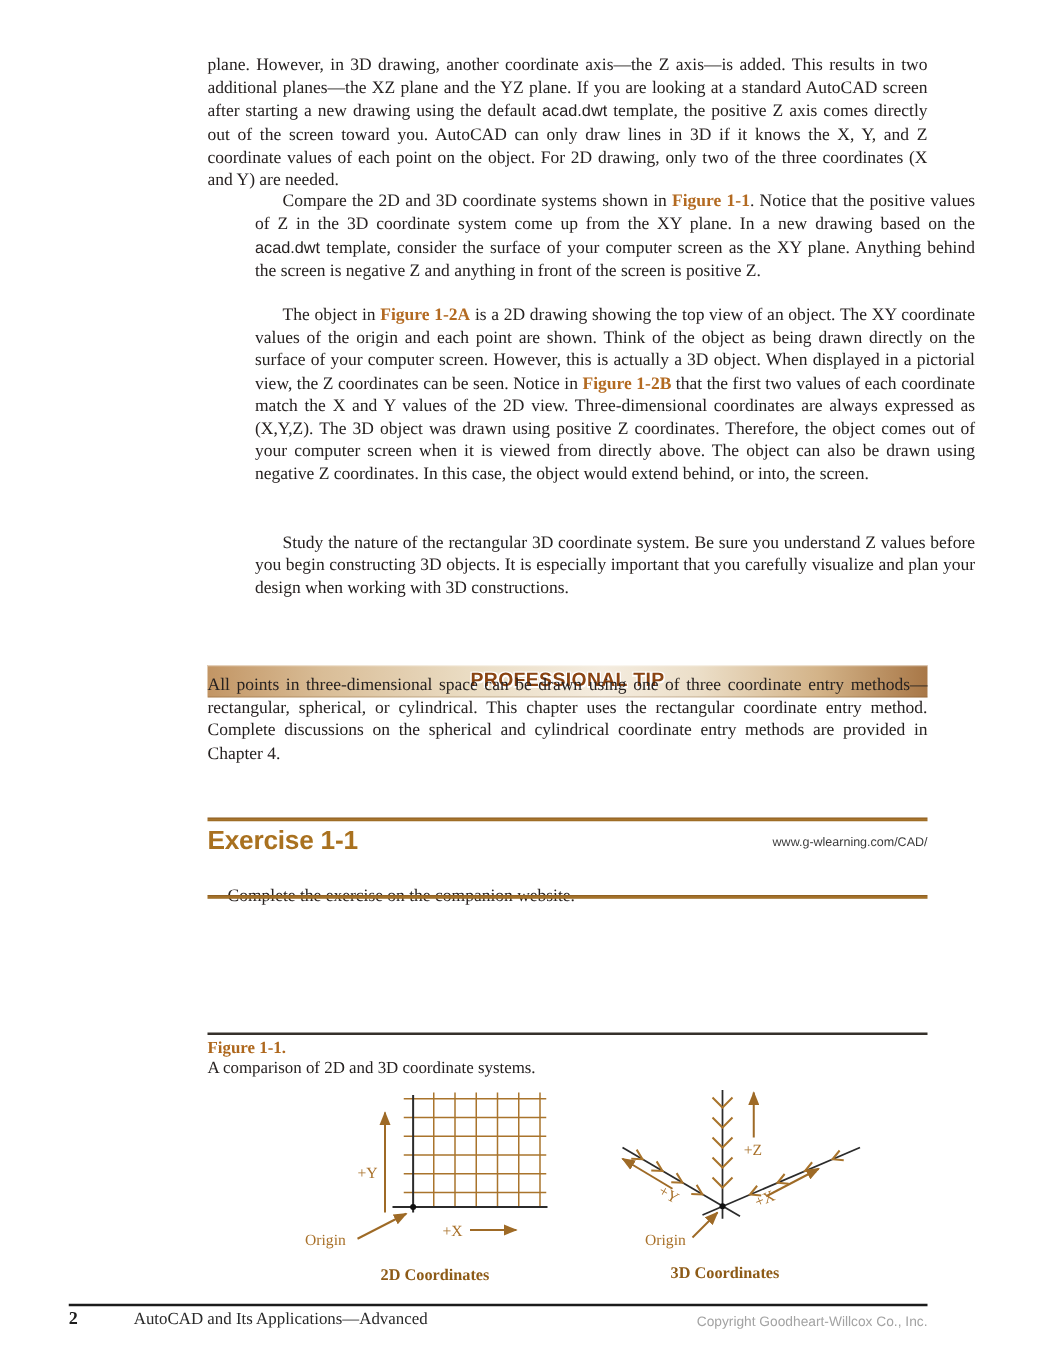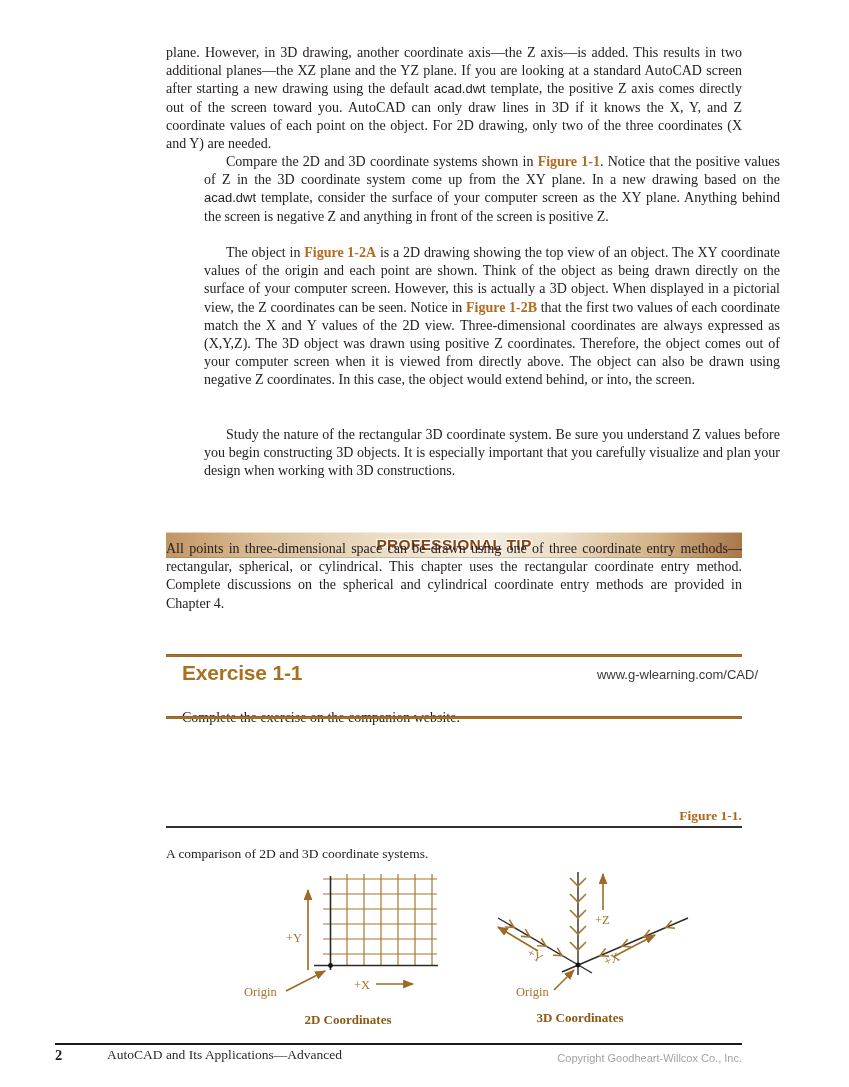--- a/index.html
+++ b/index.html
@@ -16,21 +16,21 @@
     background:linear-gradient(90deg,#c29564 0%,#d9bd97 16%,#eadcc3 36%,#f4ecdf 55%,#ecdfc9 68%,#d3b388 85%,#a87747 100%);
     box-shadow:inset 0 1px 0 rgba(255,255,255,.55), inset 0 -1px 0 rgba(120,80,40,.25);}
   .tip-heading{font-family:"Liberation Sans",sans-serif;font-weight:bold;font-size:15.5px;
     line-height:26px;text-align:center;color:#8a4412;letter-spacing:.3px;
     text-shadow:-1px -1px 0 #fff,1px -1px 0 #fff,-1px 1px 0 #fff,1px 1px 0 #fff;}
   
   .gold-rule{height:3px;background:linear-gradient(180deg,#8a5a1d 0%,#a9762e 55%,#97661f 100%);}
   .ex-header{display:flex;align-items:flex-end;justify-content:space-between;}
   .ex-title{font-family:"Liberation Sans",sans-serif;font-weight:bold;font-size:21px;
     color:#a9711f;letter-spacing:-0.2px;line-height:24px;}
-  .ex-url{font-family:"Liberation Sans",sans-serif;font-size:13px;color:#3a3a3a;line-height:20px;}
+  .ex-url{font-family:"Liberation Sans",sans-serif;font-size:10px;color:#3a3a3a;line-height:20px;}
   .ex-body{font-size:14px;color:#262120;}
   
   .fig-rule{height:2px;background:#35302b;}
   .fig-label{font-size:13.5px;font-weight:bold;color:#ae671c;}
   .fig-caption{font-size:13.5px;color:#262120;}
   
   .footer-rule{height:2px;background:#1b1b1b;}
   .footer-row{display:flex;align-items:flex-start;}
   .footer-page{font-weight:bold;font-size:14.5px;color:#1d1d1d;width:20px;}
   .footer-title{font-size:13.5px;color:#2a2a2a;margin-left:32px;flex:1;}
@@ -52,29 +52,29 @@
   <p class="body-para indent abs col" style="top:244px;"><span>The object in </span><span class="figref">Figure 1-2A</span><span> is a 2D drawing showing the top view of an object. The XY coordinate values of the origin and each point are shown. Think of the object as being drawn directly on the surface of your computer screen. However, this is actually a 3D object. When displayed in a pictorial view, the Z coordinates can be seen. Notice in </span><span class="figref">Figure 1-2B</span><span> that the first two values of each coordinate match the X and Y values of the 2D view. Three-dimensional coordinates are always expressed as (X,Y,Z). The 3D object was drawn using positive Z coordinates. Therefore, the object comes out of your computer screen when it is viewed from directly above. The object can also be drawn using negative Z coordinates. In this case, the object would extend behind, or into, the screen.</span></p>
 
   <p class="body-para indent abs col" style="top:426px;"><span>Study the nature of the rectangular 3D coordinate system. Be sure you understand Z values before you begin constructing 3D objects. It is especially important that you carefully visualize and plan your design when working with 3D constructions.</span></p>
 
   <div class="tip-banner abs col" style="top:532px;">
     <div class="tip-heading">PROFESSIONAL TIP</div>
   </div>
   <p class="body-para abs col" style="top:540px;"><span>All points in three-dimensional space can be drawn using one of three coordinate entry methods—rectangular, spherical, or cylindrical. This chapter uses the rectangular coordinate entry method. Complete discussions on the spherical and cylindrical coordinate entry methods are provided in Chapter 4.</span></p>
 
   <div class="gold-rule abs col" style="top:654px;"></div>
-  <div class="ex-header abs col" style="top:661px;margin-left:16px;">
+  <div class="ex-header abs col" style="top:661px;">
     <span class="ex-title">Exercise 1-1</span>
     <span class="ex-url">www.g-wlearning.com/CAD/</span>
   </div>
   <p class="ex-body abs col" style="top:694px;margin:16px;"><span>Complete the exercise on the companion website.</span></p>
   <div class="gold-rule abs col" style="top:716px;"></div>
 
   <div class="fig-rule abs col" style="top:826px;"></div>
-  <div class="fig-label abs col" style="top:808px;text-align:right;">Figure 1-1.</div>
+  <div class="fig-label abs col" style="top:830px;">Figure 1-1.</div>
   <div class="fig-caption abs col" style="top:846px;">A comparison of 2D and 3D coordinate systems.</div>
 
   <svg class="abs" style="left:230px;top:866px;" width="230" height="166" viewBox="0 0 230 166">
     <defs>
       <marker id="ah" viewBox="0 0 10 8" refX="9" refY="4" markerWidth="11" markerHeight="9" markerUnits="userSpaceOnUse" orient="auto">
         <path d="M0,0 L10,4 L0,8 Z" fill="#9e6a26"></path>
       </marker>
     </defs>
     <g stroke="#a9742c" stroke-width="1.2">
       <line x1="93" y1="13" x2="207" y2="13"></line>

